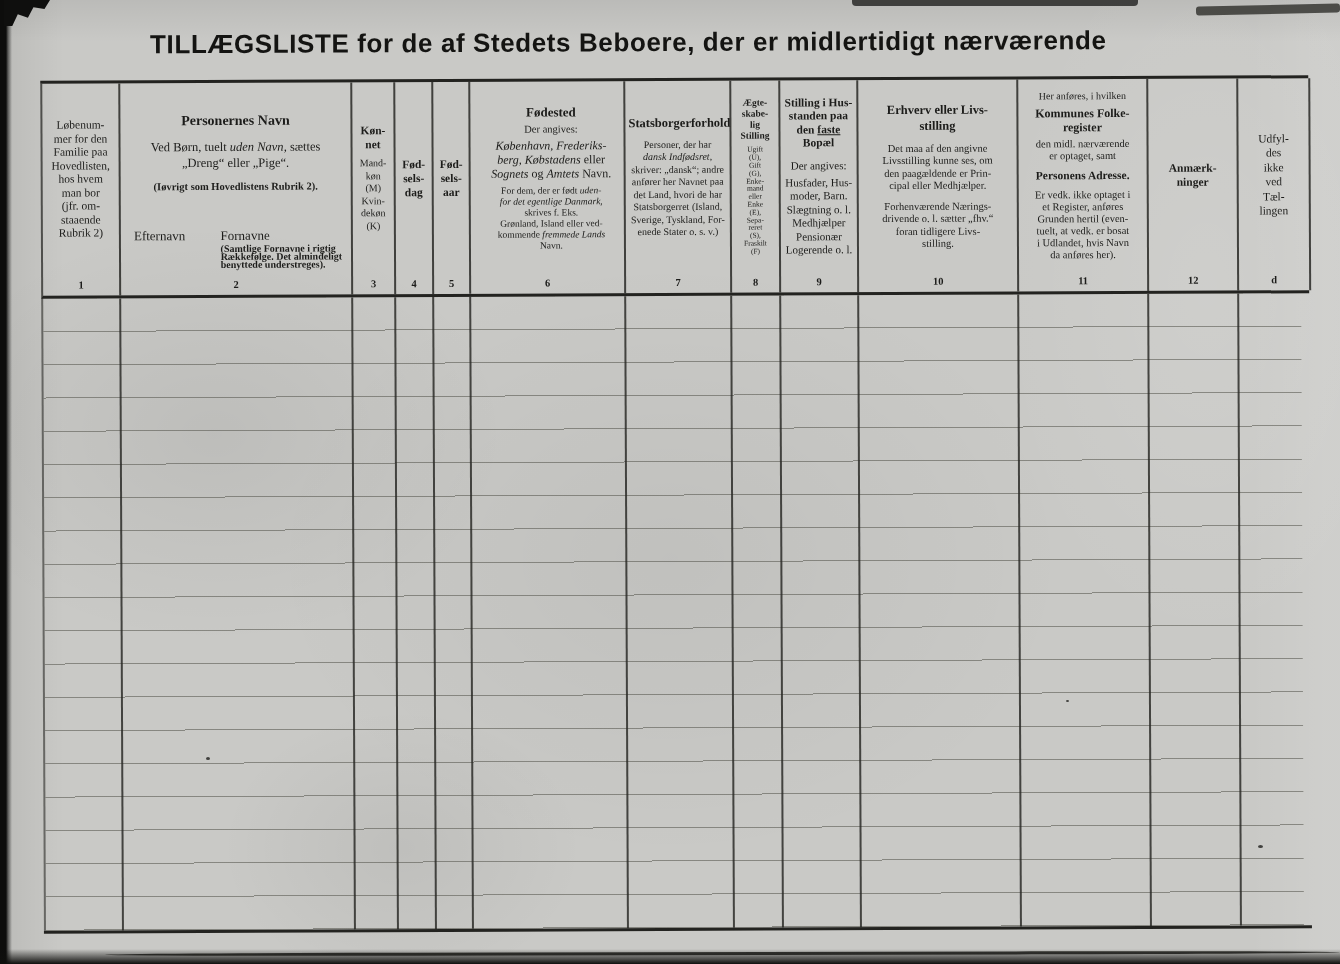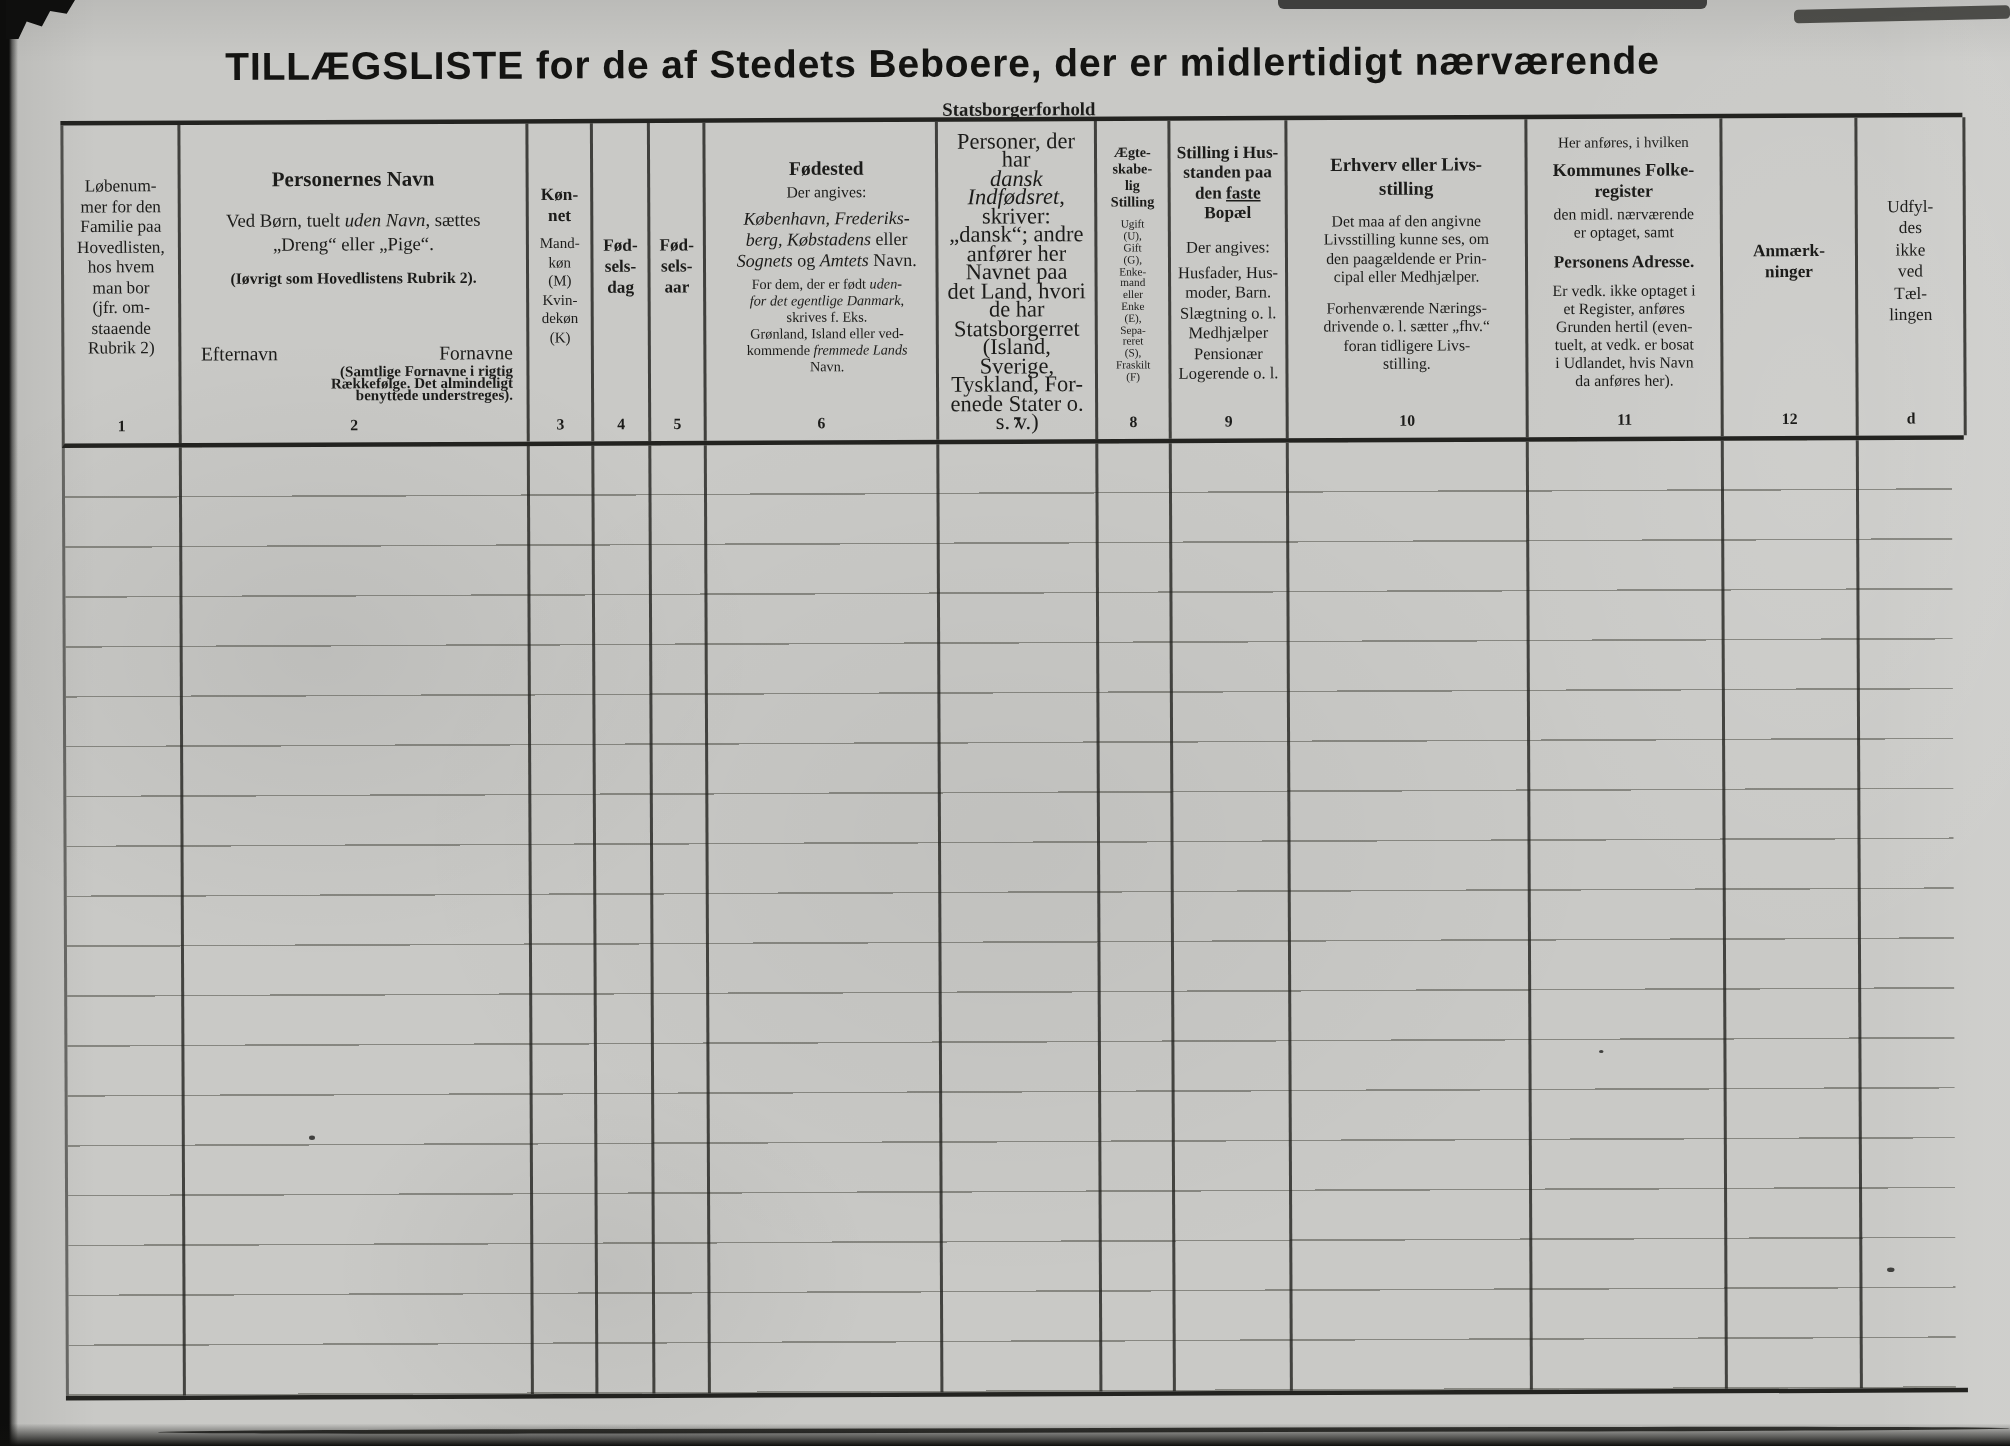--- a/index.html
+++ b/index.html
@@ -37,21 +37,21 @@
   .hcell.spread .hinner{height:100%;display:flex;flex-direction:column;}
   .blk{white-space:pre-line;}
   .blk .i{font-style:italic;}
   .blk .u{text-decoration:underline;}
   .blk.b{font-weight:bold;}
   .hnum{position:absolute;bottom:5px;left:0;right:0;text-align:center;
         font-size:10.5px;font-weight:bold;}
   .namesrow{margin-top:auto;display:flex;justify-content:space-between;
             align-items:flex-start;width:100%;padding:0 6px 2px 10px;box-sizing:border-box;}
   .namesrow .nleft{font-size:13px;}
-  .namesrow .nright{font-size:13px;text-align:right;}
+  .namesrow .nright{font-size:13px;text-align:left;}
   .namesrow .nnote{font-size:10px;line-height:8px;font-weight:bold;
                    white-space:pre-line;margin-top:1px;}
   .tbody{position:relative;height:632px;border-left:2px solid rgba(40,40,36,.6);}
   .rowlines{position:absolute;left:0;top:0;width:1258px;height:632px;}
   .vline{position:absolute;top:0;bottom:0;width:2px;background:rgba(38,38,34,.82);}
   
   .edge-left{position:absolute;left:0;top:0;width:12px;height:964px;
     background:linear-gradient(to right,#0d0d0c 0 6px, rgba(13,13,12,.55) 8px, transparent 12px);}
   .corner-tl{position:absolute;left:4px;top:0;width:46px;height:26px;background:#0f0f0e;
     clip-path:polygon(0 0,100% 0,88% 35%,64% 28%,52% 68%,30% 55%,18% 100%,0 100%);}
@@ -148,21 +148,21 @@
 skrives f. Eks.
 Grønland, Island eller ved-
 kommende </span><span class="i">fremmede Lands</span><span>
 Navn.</span></div>
             </div>
             <div class="hnum">6</div>
           </div>
           <div class="hcell" style="width: 106px;">
             <div class="hinner">
               <div class="blk b" style="font-size: 12.5px; line-height: 15px;"><span>Statsborgerforhold</span></div>
-              <div class="blk" style="font-size: 15px; line-height: 12.5px; margin-top: 8px;"><span>Personer, der har
+              <div class="blk" style="font-size: 10px; line-height: 12.5px; margin-top: 8px;"><span>Personer, der har
 </span><span class="i">dansk Indfødsret</span><span>,
 skriver: „dansk“; andre
 anfører her Navnet paa
 det Land, hvori de har
 Statsborgerret (Island,
 Sverige, Tyskland, For-
 enede Stater o. s. v.)</span></div>
             </div>
             <div class="hnum">7</div>
           </div>

